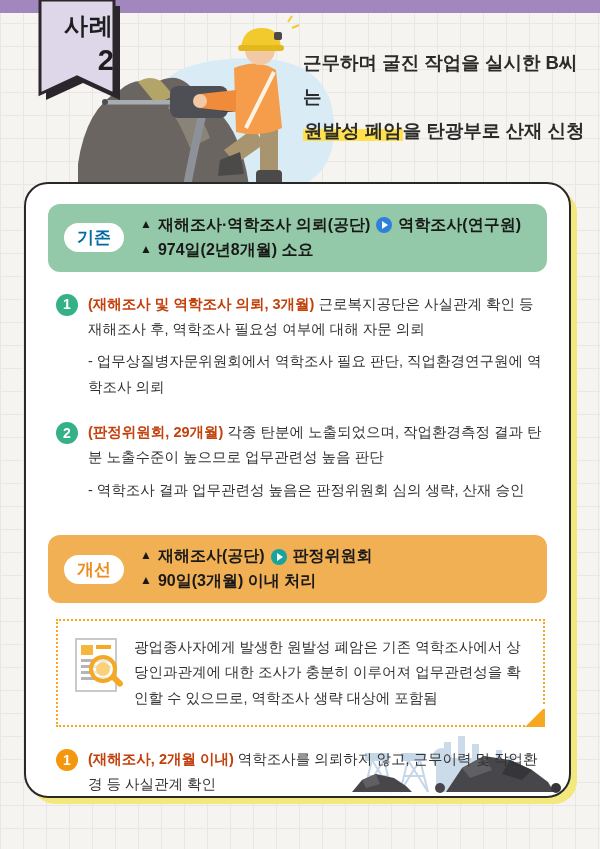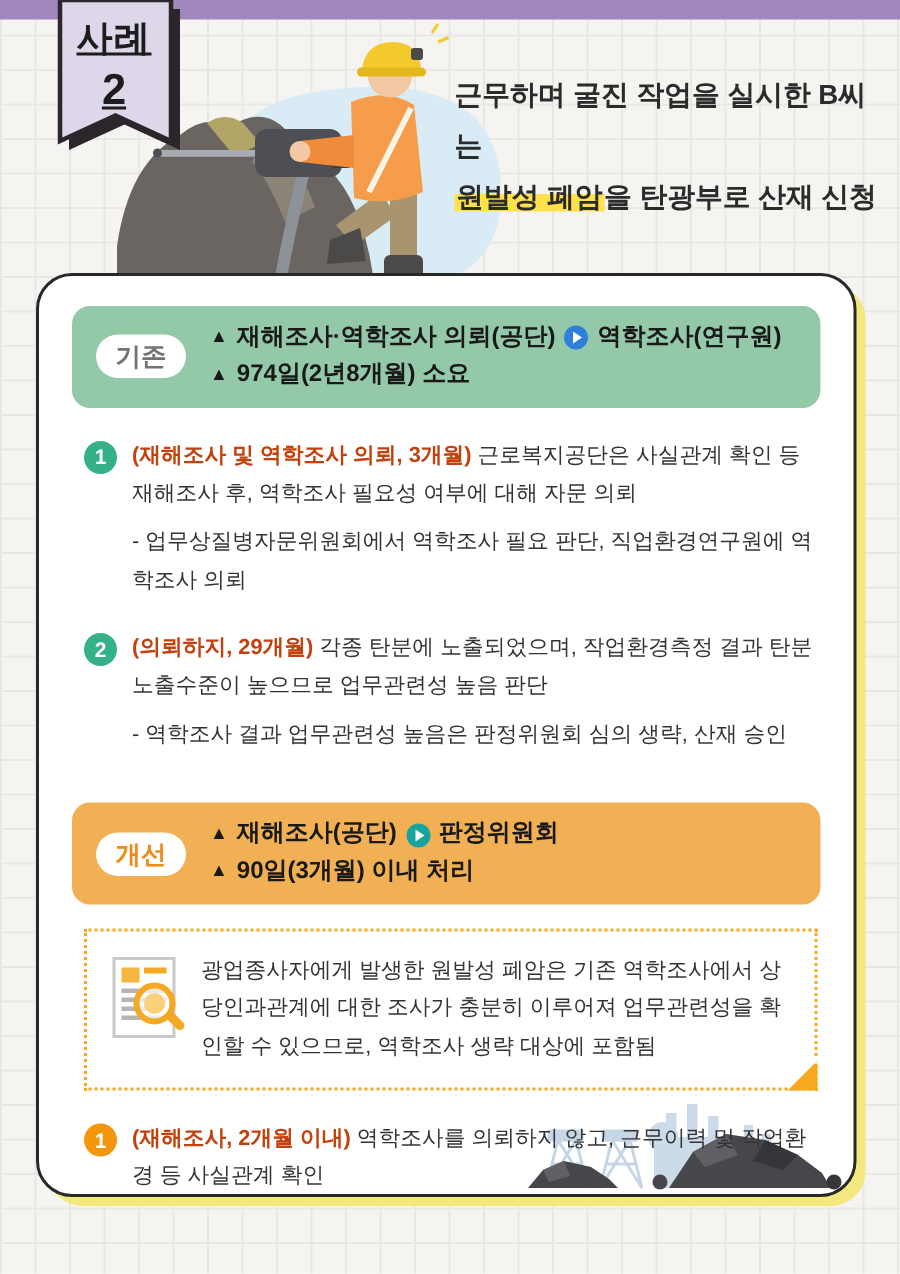--- a/index.html
+++ b/index.html
@@ -15,22 +15,22 @@
     color:#222;
   }
   .topbar{
     position:absolute; left:0; top:0; width:600px; height:13px;
     background:#a287be; z-index:2;
   }
   
   .ribbon{ position:absolute; left:38px; top:0; width:80px; height:108px; z-index:5; }
   .ribbon svg{ position:absolute; left:0; top:0; }
   .ribbon-text{
-    position:absolute; left:0; top:12px; width:76px; text-align:center;
-    font-weight:bold; color:#1d1d1d; line-height:1.2; z-index:2;text-decoration:underline;
+    position:absolute; left:0; top:12px; width:76px; text-align:right;
+    font-weight:bold; color:#1d1d1d; line-height:1.2; z-index:2;
   }
   .ribbon-text .r1{ display:block; font-size:24px; letter-spacing:1px; }
   .ribbon-text .r2{ display:block; font-size:29px; margin-top:2px; }
   
   .miner-art{ position:absolute; left:78px; top:8px; z-index:1; }
   
   .intro{
     position:absolute; left:303px; top:46px; width:290px; z-index:3;
     font-size:18.5px; font-weight:bold; color:#2b2b2b; line-height:34px;
   }
@@ -46,21 +46,21 @@
     margin:20px 22px 0 22px; border-radius:12px;
     display:flex; align-items:center; gap:16px; padding:9px 16px;
     position:relative; z-index:2;
   }
   .banner.green{ background:#93c9a8; }
   .banner.orange{ background:#f0b053;padding-left:16px; }
   .pill{
     background:#fff; border-radius:999px; padding:3px 13px;
     font-weight:bold; font-size:17px; flex:0 0 auto;
   }
-  .pill.green-text{ color:#737373; }
+  .pill.green-text{ color:#0369a1; }
   .pill.orange-text{ color:#ee8b1e; }
   .banner-lines{ font-weight:bold; font-size:16px; color:#191919; line-height:1.55; }
   .banner-line{ display:flex; align-items:center; gap:6px; white-space:nowrap; }
   .tri{ font-size:12px; transform:translateY(-1px); }
   .play{
     display:inline-flex; width:16px; height:16px; border-radius:50%;
     align-items:center; justify-content:center; flex:0 0 auto;
   }
   .play::after{
     content:""; width:0; height:0; margin-left:2px;
@@ -174,21 +174,21 @@
     <span class="num g">1</span>
     <div>
       <p><b>(재해조사 및 역학조사 의뢰, 3개월)</b><span> 근로복지공단은 사실관계 확인 등 재해조사 후, 역학조사 필요성 여부에 대해 자문 의뢰</span></p>
       <p class="sub">- 업무상질병자문위원회에서 역학조사 필요 판단, 직업환경연구원에 역학조사 의뢰</p>
     </div>
   </div>
 
   <div class="item">
     <span class="num g">2</span>
     <div>
-      <p><b>(의뢰하지, 29개월)</b><span> 각종 탄분에 노출되었으며, 작업환경측정 결과 탄분 노출수준이 높으므로 업무관련성 높음 판단</span></p>
+      <p><b>(판정위원회, 29개월)</b><span> 각종 탄분에 노출되었으며, 작업환경측정 결과 탄분 노출수준이 높으므로 업무관련성 높음 판단</span></p>
       <p class="sub">- 역학조사 결과 업무관련성 높음은 판정위원회 심의 생략, 산재 승인</p>
     </div>
   </div>
 
   <div class="banner orange" style="margin-top:32px">
     <div class="pill orange-text">개선</div>
     <div class="banner-lines">
       <div class="banner-line">
         <span class="tri">▲</span>
         <span>재해조사(공단)</span>

